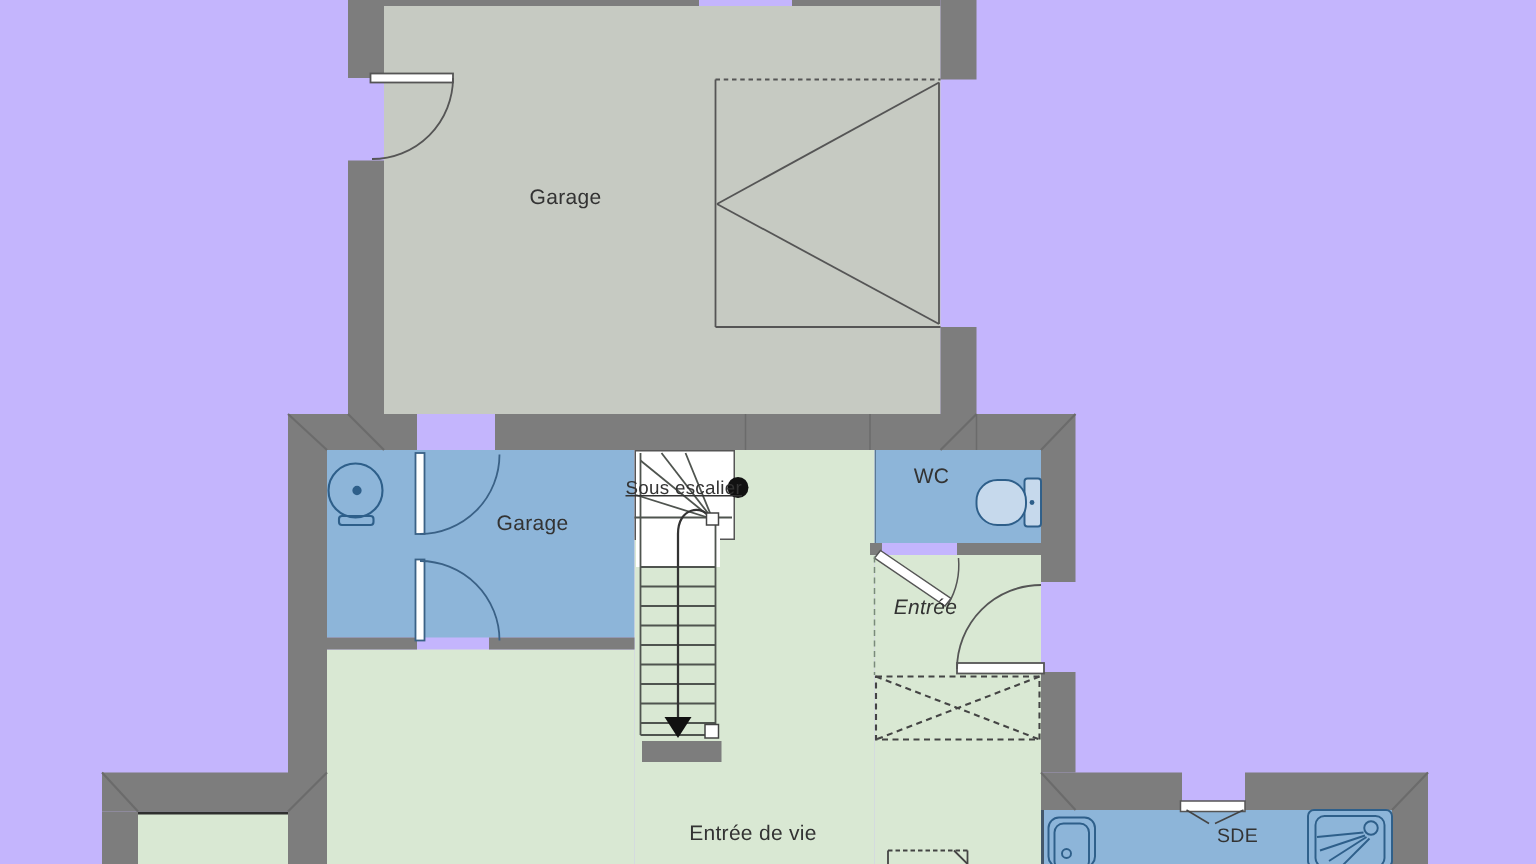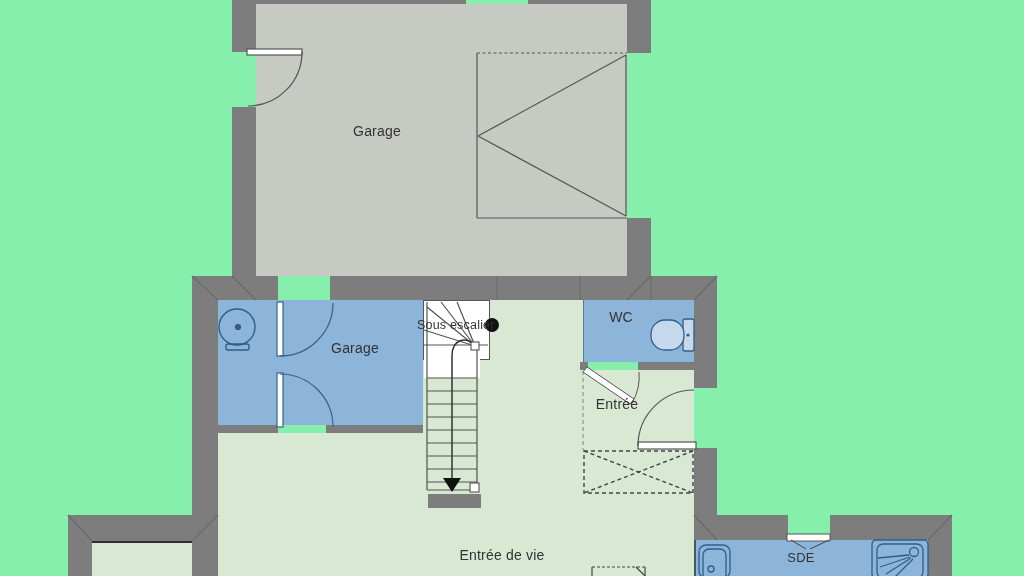--- a/index.html
+++ b/index.html
@@ -1,28 +1,28 @@
 <!DOCTYPE html>
 <html><head>
 <meta charset="utf-8">
 <style>
   html,body{margin:0;padding:0;background:#fff;}
-  #plan{position:relative;width:1024px;height:576px;background:#86efac;overflow:hidden;
+  #plan{position:relative;width:1024px;height:576px;background:#c4b5fd;overflow:hidden;
         font-family:"Liberation Sans",sans-serif;}
   .wall{position:absolute;background:var(--wall,#7d7d7d);}
   .room{position:absolute;}
   .garage-floor{background:var(--garage,#c6cac2);}
   .green{background:var(--living,#d9e8d3);}
   .blue{background:var(--wet,#8db5d9);}
   .white-zone{background:#ffffff;}
   svg.linework{position:absolute;left:0;top:0;pointer-events:none;}
   .lbl{position:absolute;transform:translate(-50%,-50%);white-space:nowrap;
        color:var(--text,#333);font-size:14px;letter-spacing:.2px;}
   .lbl-small{font-size:12.5px;transform:translate(0,-50%);}
-  .lbl-sde{font-size:13px;}
+  .lbl-sde{font-size:13px;margin-left:24px;}
 </style>
 </head>
 <body>
 
 <div id="plan" style="--wall: #7d7d7d; --garage: #c6cac2; --living: #d9e8d3; --wet: #8db5d9; --text: #333333;">
 
   <div class="room garage-floor" style="left:256px;top:4px;width:371px;height:272px;"></div>
   <div class="room blue" style="left:218px;top:300px;width:205px;height:125px;"></div>
   <div class="room blue" style="left:583px;top:300px;width:111px;height:62px;border-left:1px solid #5a7a96;"></div>
   <div class="room green" style="left:488px;top:300px;width:95px;height:276px;"></div>
@@ -179,19 +179,19 @@
     <g stroke="#444" stroke-width="1.2">
       <line x1="592" y1="567" x2="645" y2="567" stroke-dasharray="3 2"></line>
       <line x1="592" y1="567" x2="592" y2="576"></line>
       <line x1="645" y1="567" x2="645" y2="576"></line>
       <line x1="636" y1="567" x2="645" y2="576"></line>
     </g>
   </svg>
 
   <span class="lbl" style="left:377px;top:131px;">Garage</span>
   <span class="lbl" style="left:355px;top:348px;">Garage</span>
-  <span class="lbl lbl-small" style="left:417px;top:325px;">Sous escalier</span>
+  <span class="lbl lbl-small" style="left:417px;top:325px;text-decoration:underline;">Sous escalier</span>
   <span class="lbl" style="left:621px;top:317px;">WC</span>
-  <span class="lbl" style="left:617px;top:404px;">Entrée</span>
+  <span class="lbl" style="left:617px;top:404px;font-style:italic;">Entrée</span>
   <span class="lbl" style="left:502px;top:555px;">Entrée de vie</span>
   <span class="lbl lbl-sde" style="left:801px;top:557px;">SDE</span>
 
 </div>
 
 </body></html>

